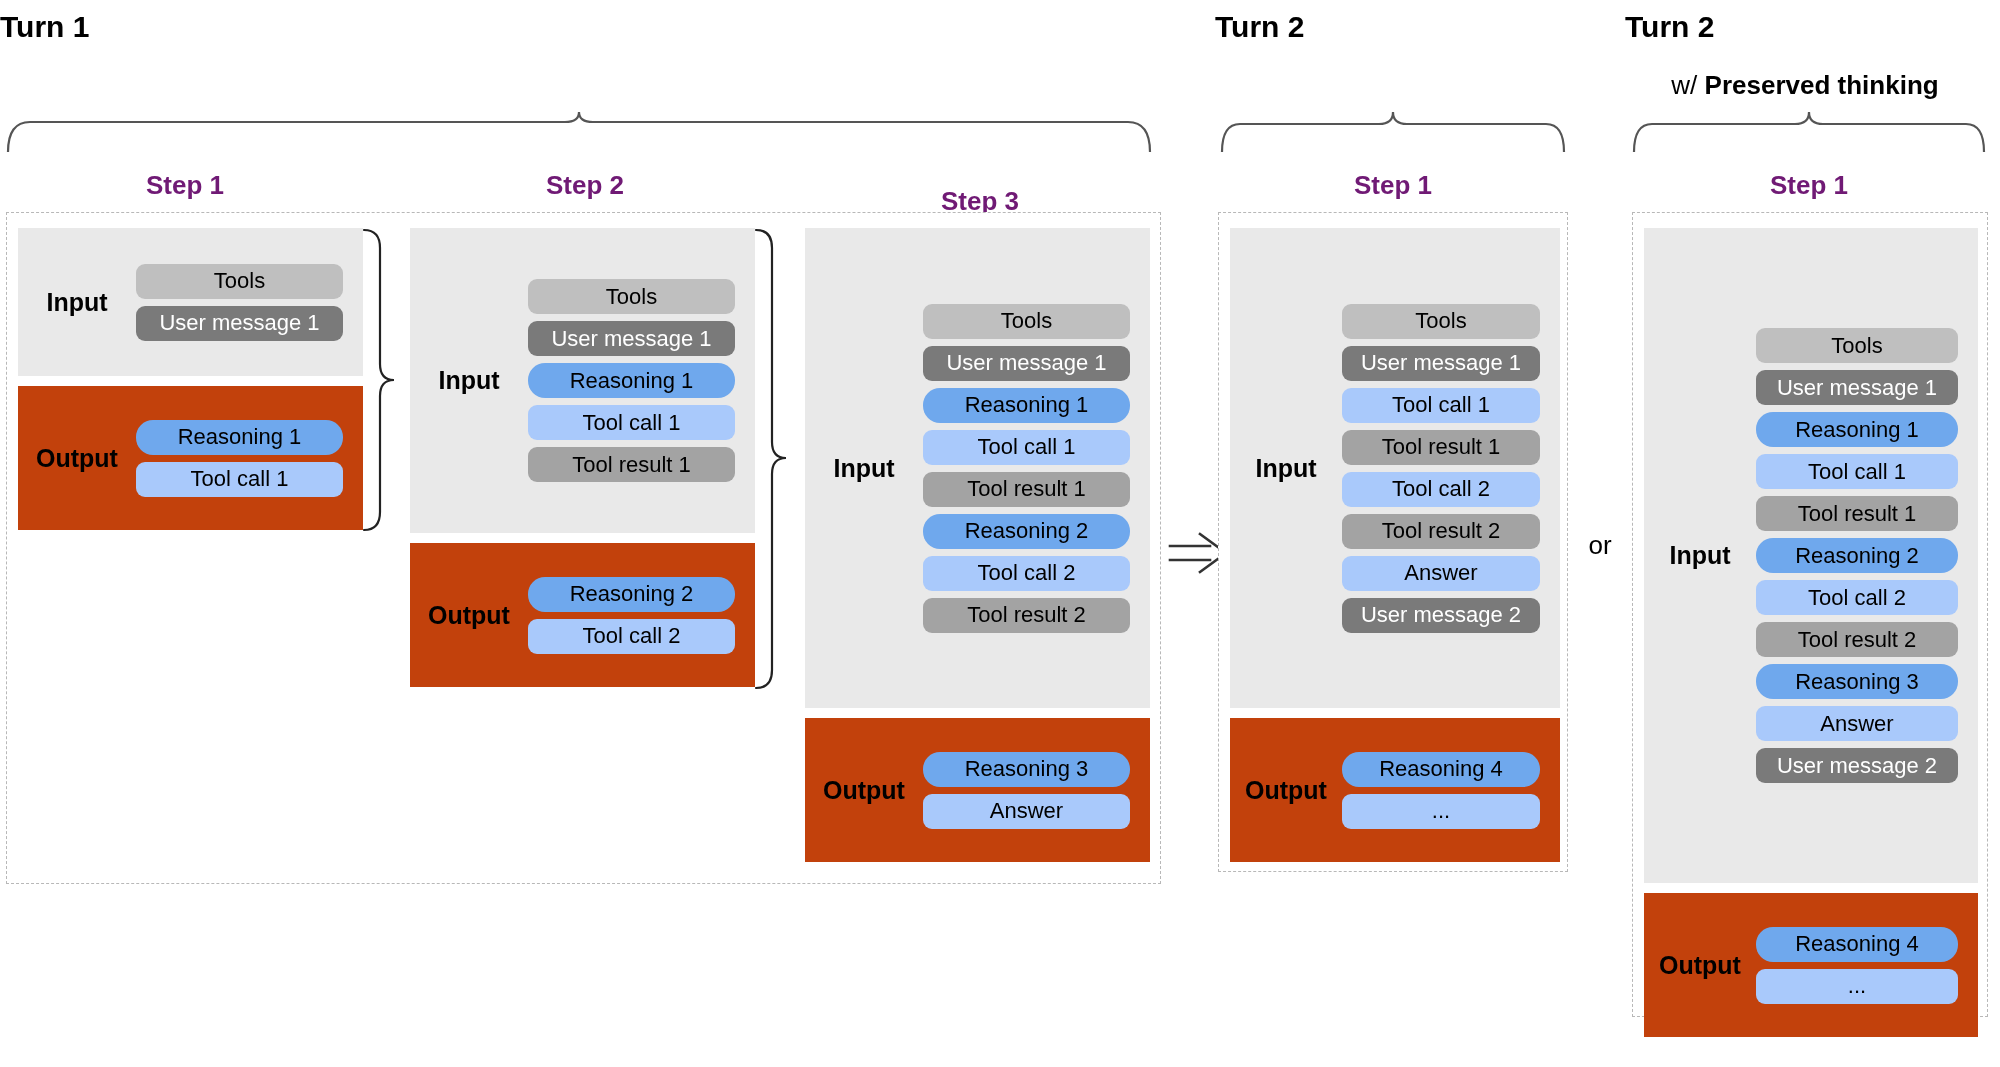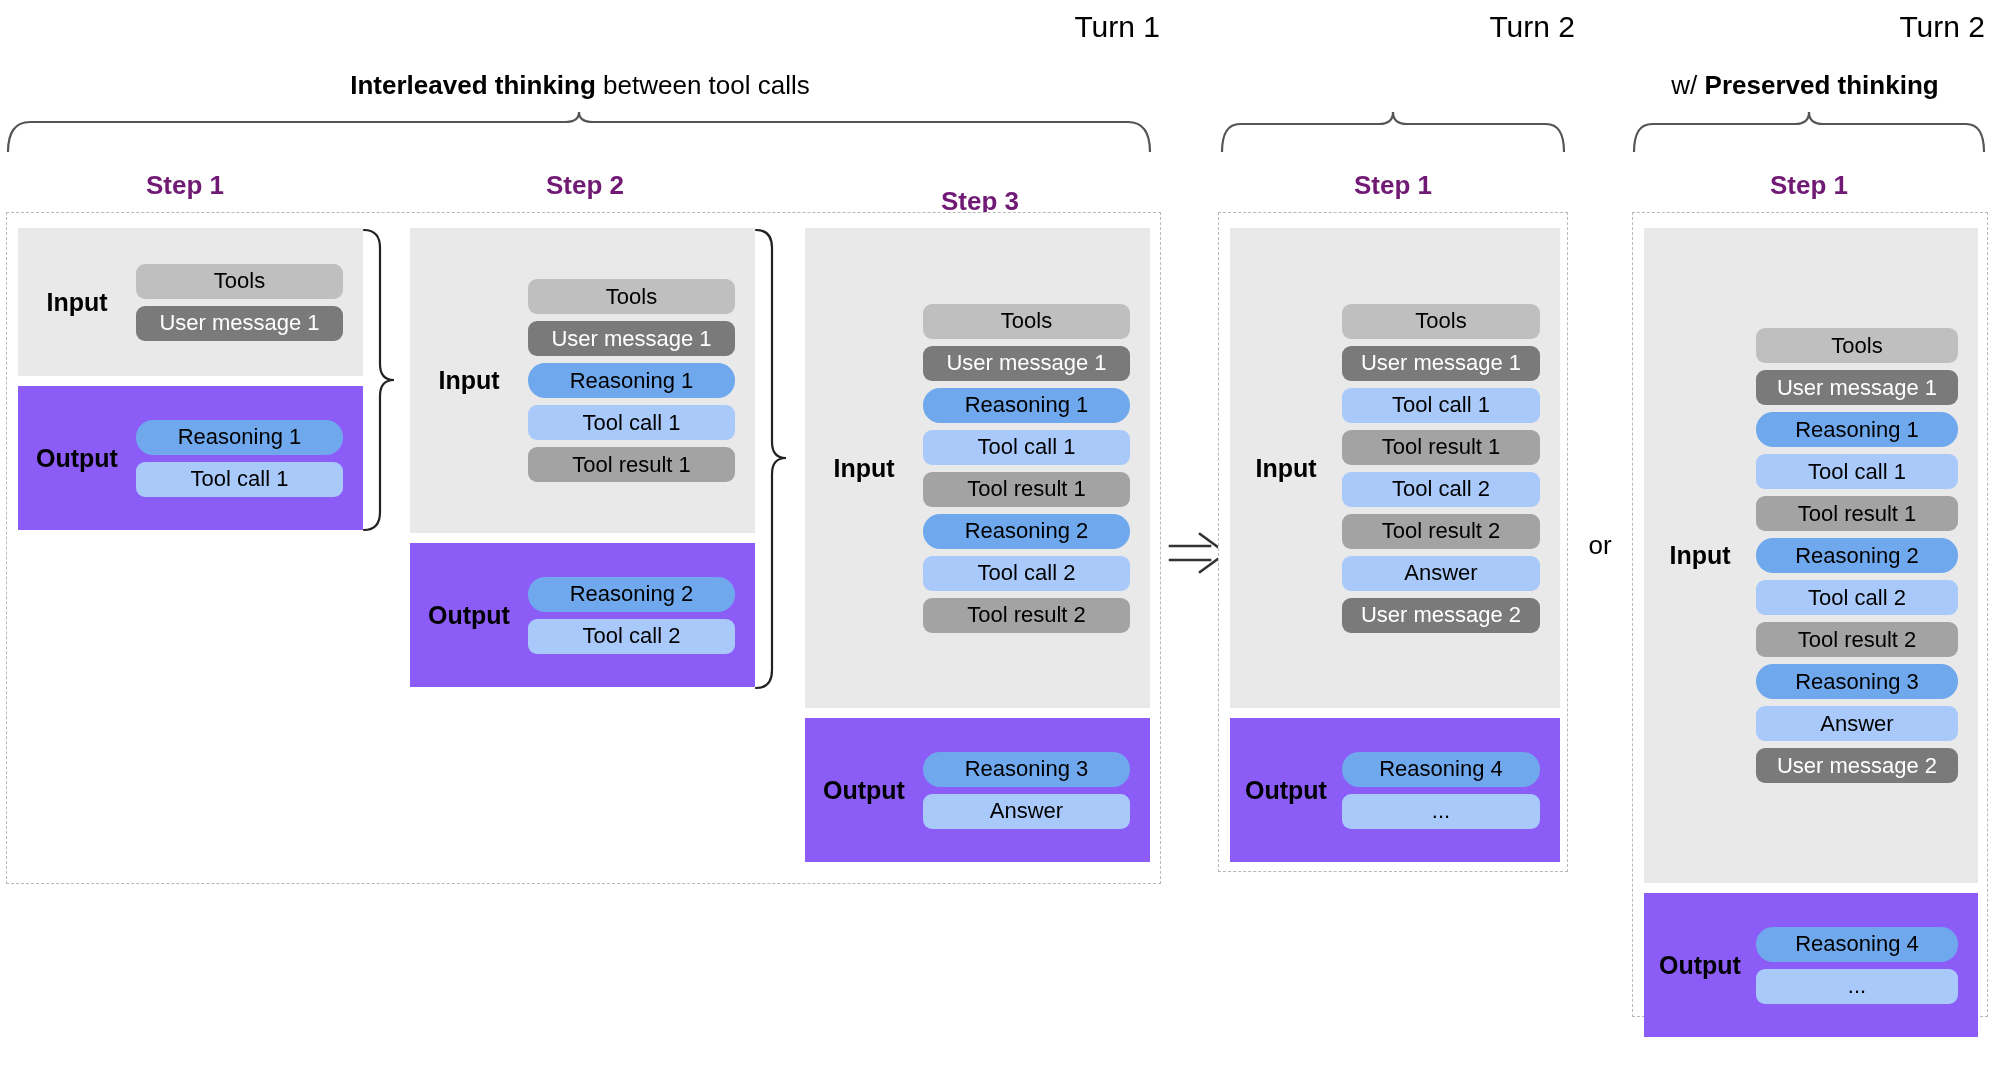--- a/index.html
+++ b/index.html
@@ -7,23 +7,23 @@
     width: 2000px; height: 1067px;
     background: #ffffff;
     font-family: "Liberation Sans", sans-serif;
     overflow: hidden;
   }
   #root { position: relative; width: 2000px; height: 1067px; }
 
   
   .turn-title {
     position: absolute;
-    text-align: right;
+    text-align: left;
     font-size: 30px;
-    font-weight: normal;
+    font-weight: bold;
     color: #000;
     white-space: nowrap;
   }
   .turn-sub {
     position: absolute;
     text-align: center;
     font-size: 26px;
     color: #000;
     white-space: nowrap;
   }
@@ -48,21 +48,21 @@
     background: #ffffff;
   }
 
   
   .io-block {
     position: absolute;
     display: flex;
     align-items: center;
   }
   .io-block.input  { background: #e9e9e9; }
-  .io-block.output { background: #8b5cf6; }
+  .io-block.output { background: #c2410c; }
 
   .io-label {
     font-size: 25px;
     font-weight: bold;
     color: #000;
     text-align: center;
     flex: 0 0 auto;
     white-space: nowrap;
   }
   .pill-col {
@@ -104,23 +104,20 @@
     color: #000;
     text-align: center;
   }
 </style>
 </head>
 <body>
 
 <div id="root">
 
   <div class="turn-title" style="left:0px; top:10px; width:1160px;">Turn 1</div>
-  <div class="turn-sub" style="left:0px; top:70px; width:1160px;">
-    <b>Interleaved thinking</b><span> between tool calls</span>
-  </div>
 
   <div class="turn-title" style="left:1215px; top:10px; width:360px;">Turn 2</div>
 
   <div class="turn-title" style="left:1625px; top:10px; width:360px;">Turn 2</div>
   <div class="turn-sub" style="left:1615px; top:70px; width:380px;">
     <span>w/ </span><b>Preserved thinking</b>
   </div>
 
   <div class="top-brace" style="left:4px; top:110px; width:1150px; height:42px;">
     <svg width="1150" height="42" viewBox="0 0 1150 42">

